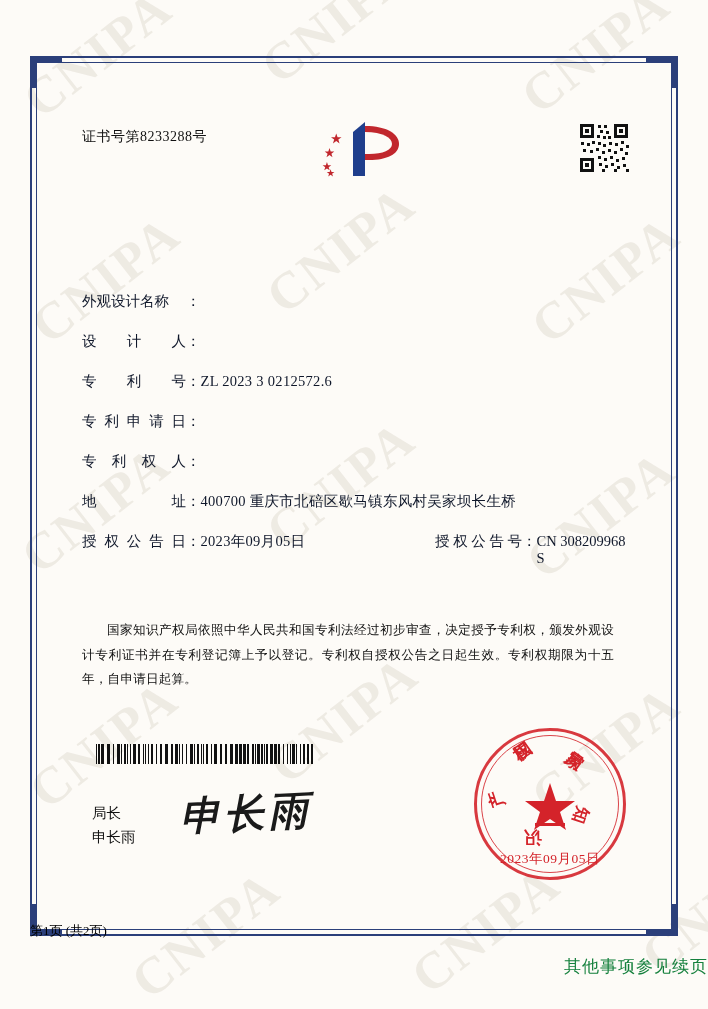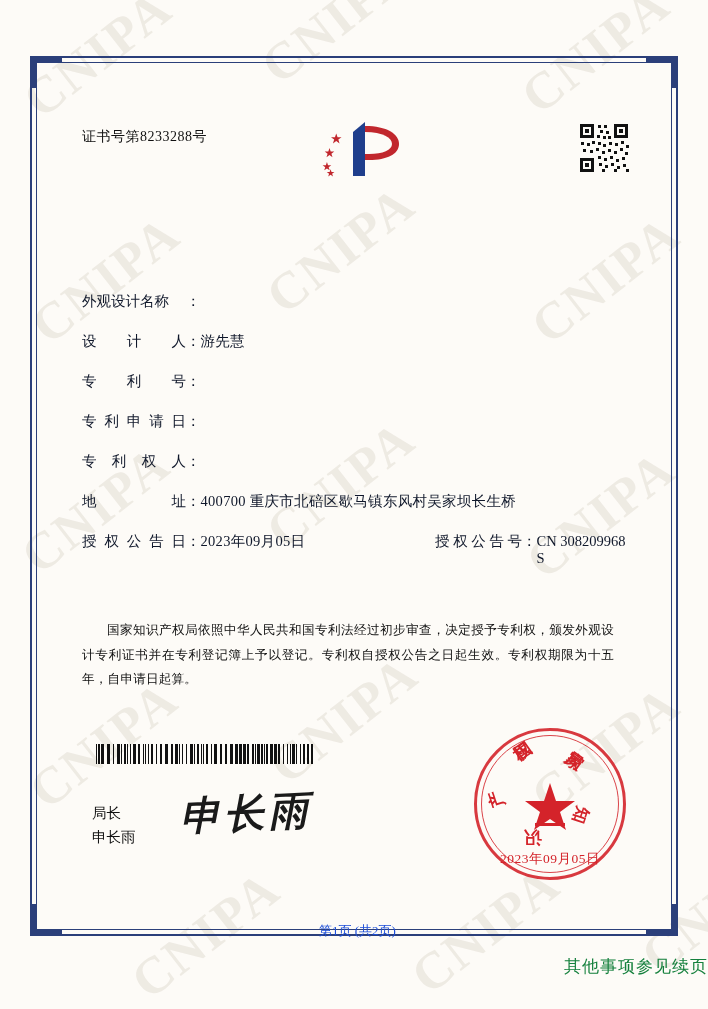--- a/index.html
+++ b/index.html
@@ -256,25 +256,23 @@
     color: #d4232a;
     letter-spacing: 0.5px;
   }
 
   
   .page-no {
     position: absolute;
     left: 0;
     right: 0;
     top: 866px;
-    text-align: center;
     font-family: "Liberation Serif", serif;
     font-size: 13px;
-    color: #1d4ed8;
-    padding-left: 7px;
+    color: #000000;
   }
   .footer-note {
     position: absolute;
     left: 0;
     right: 0;
     top: 955px;
     text-align: right;
     font-family: "Liberation Serif", serif;
     font-size: 17px;
     color: #15803d;
@@ -388,30 +386,30 @@
       <div class="field-colon">：</div>
     </div>
 
     <div class="field-row">
       <div class="field-label spread">
         <span class="lab-char">设</span>
         <span class="lab-char">计</span>
         <span class="lab-char">人</span>
       </div>
       <div class="field-colon">：</div>
-      <div class="field-value">游先慧</div>
     </div>
 
     <div class="field-row">
       <div class="field-label spread">
         <span class="lab-char">专</span>
         <span class="lab-char">利</span>
         <span class="lab-char">号</span>
       </div>
       <div class="field-colon">：</div>
+      <div class="field-value">ZL 2023 3 0212572.6</div>
     </div>
 
     <div class="field-row">
       <div class="field-label spread">
         <span class="lab-char">专</span>
         <span class="lab-char">利</span>
         <span class="lab-char">申</span>
         <span class="lab-char">请</span>
         <span class="lab-char">日</span>
       </div>

